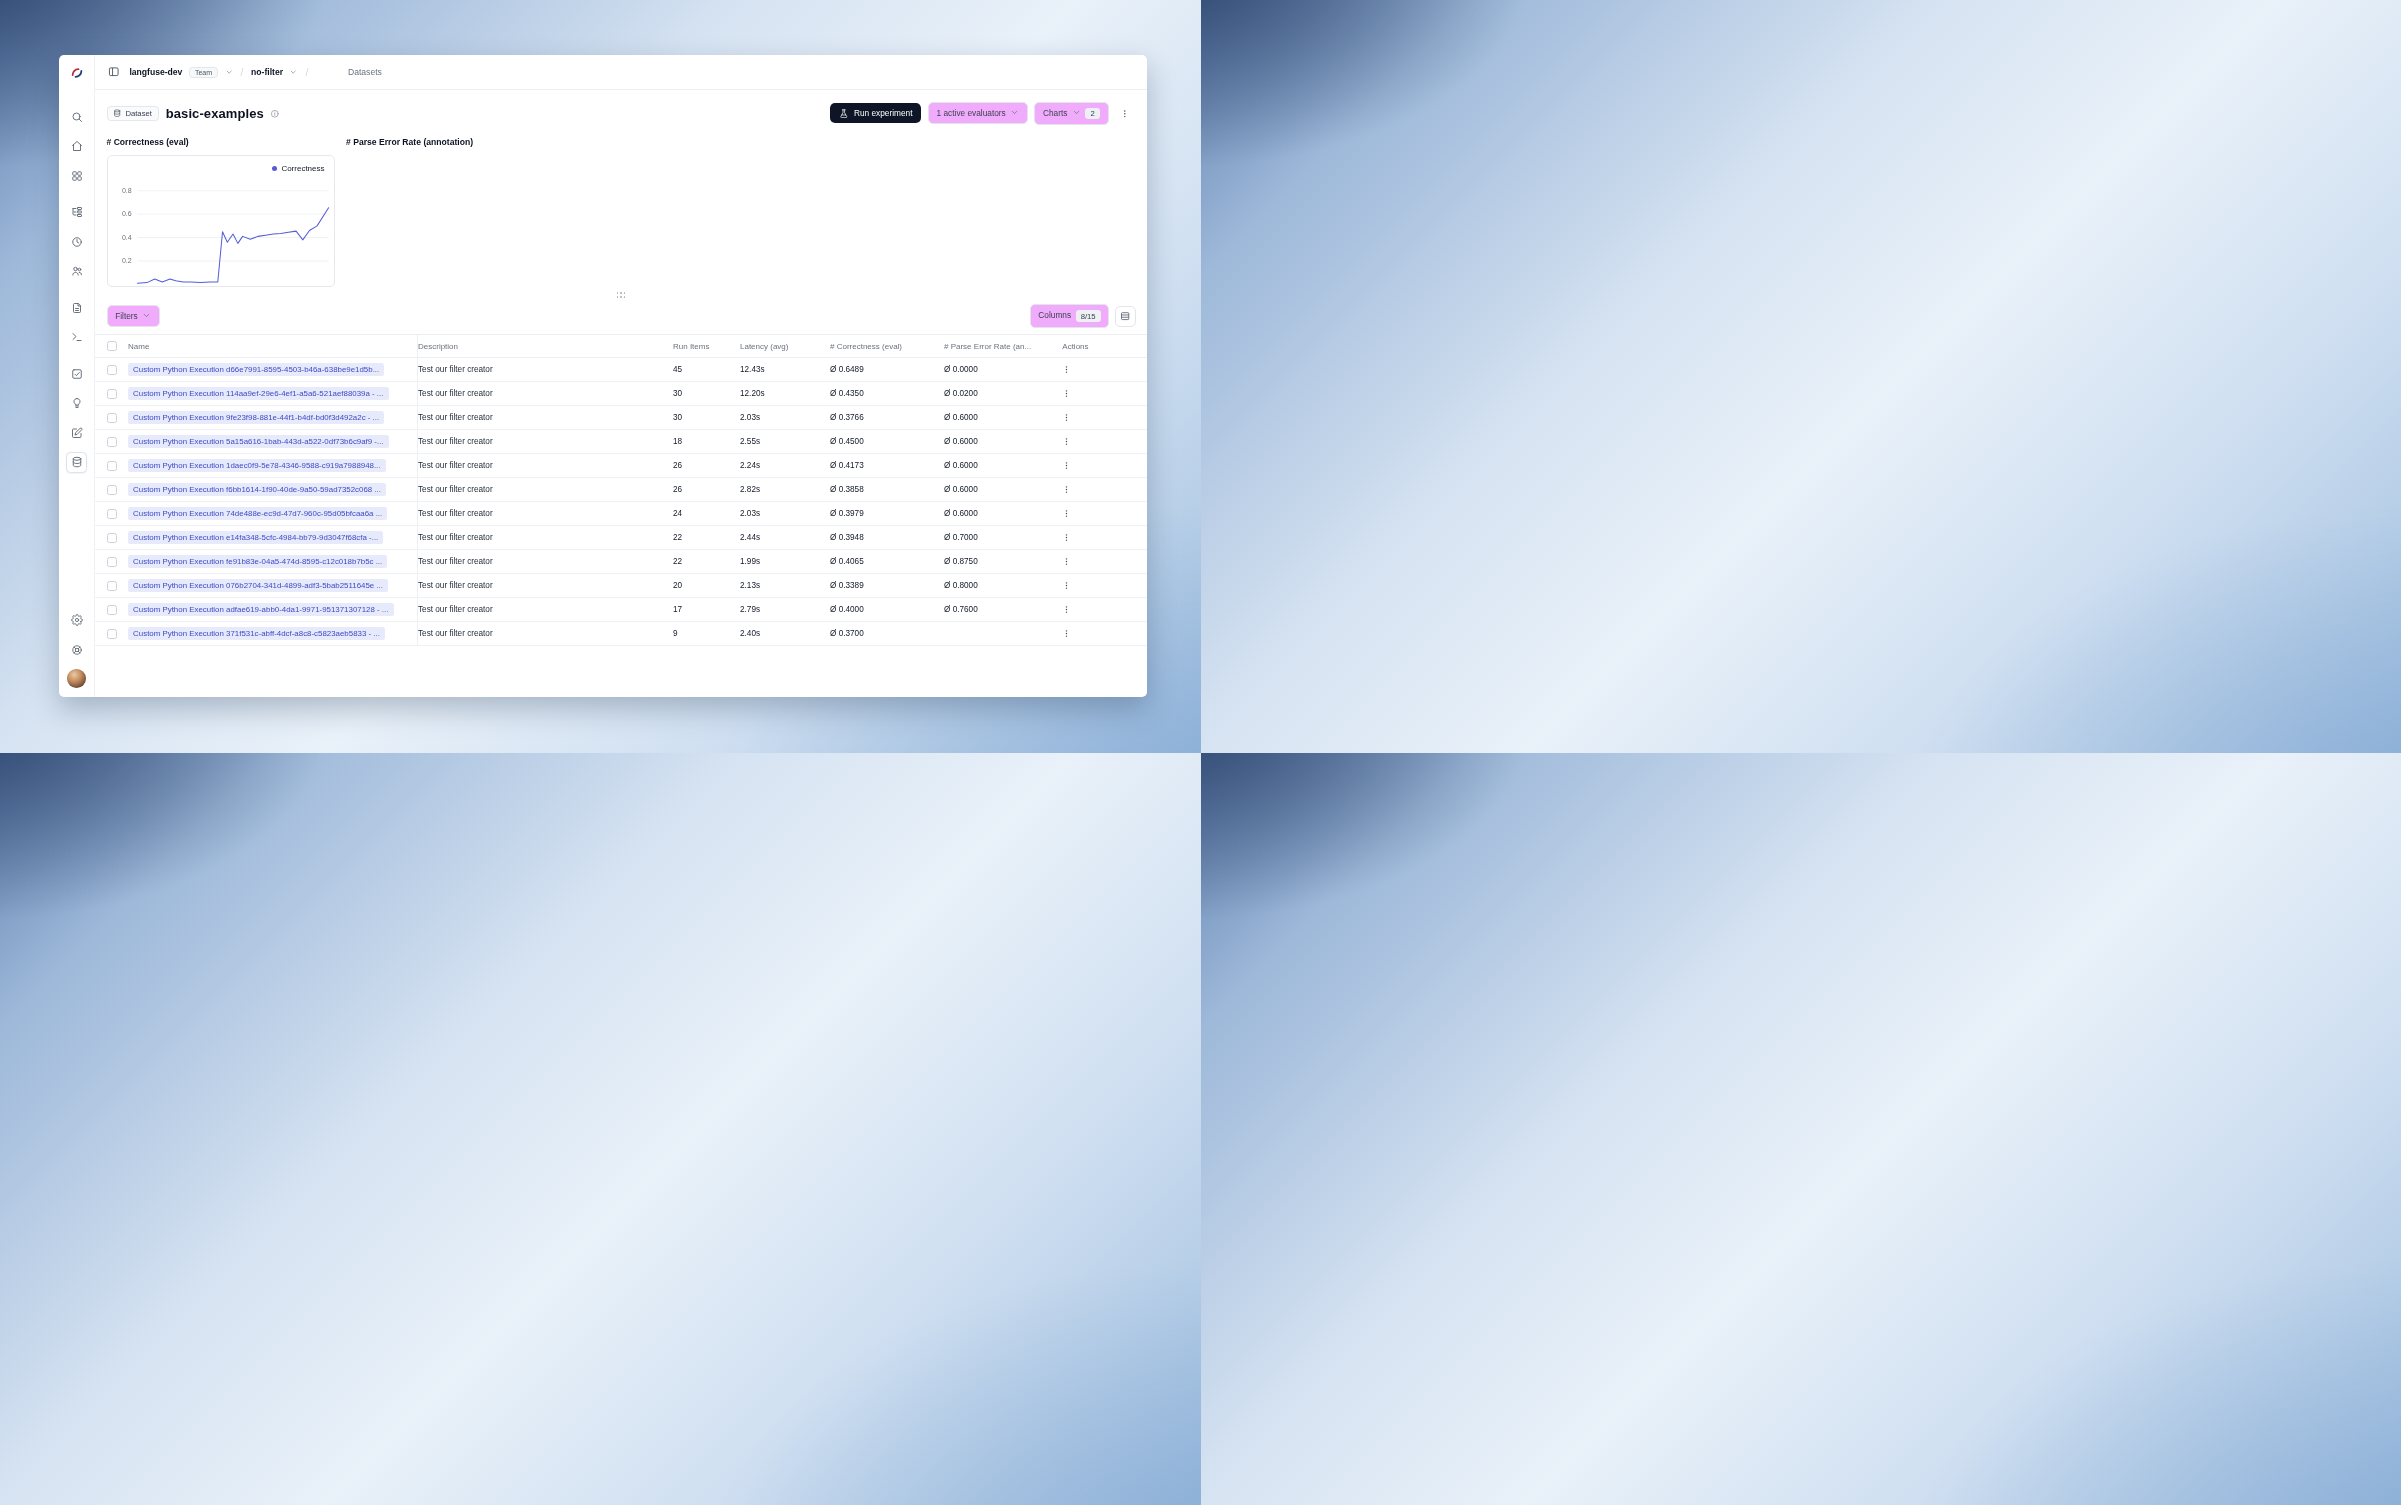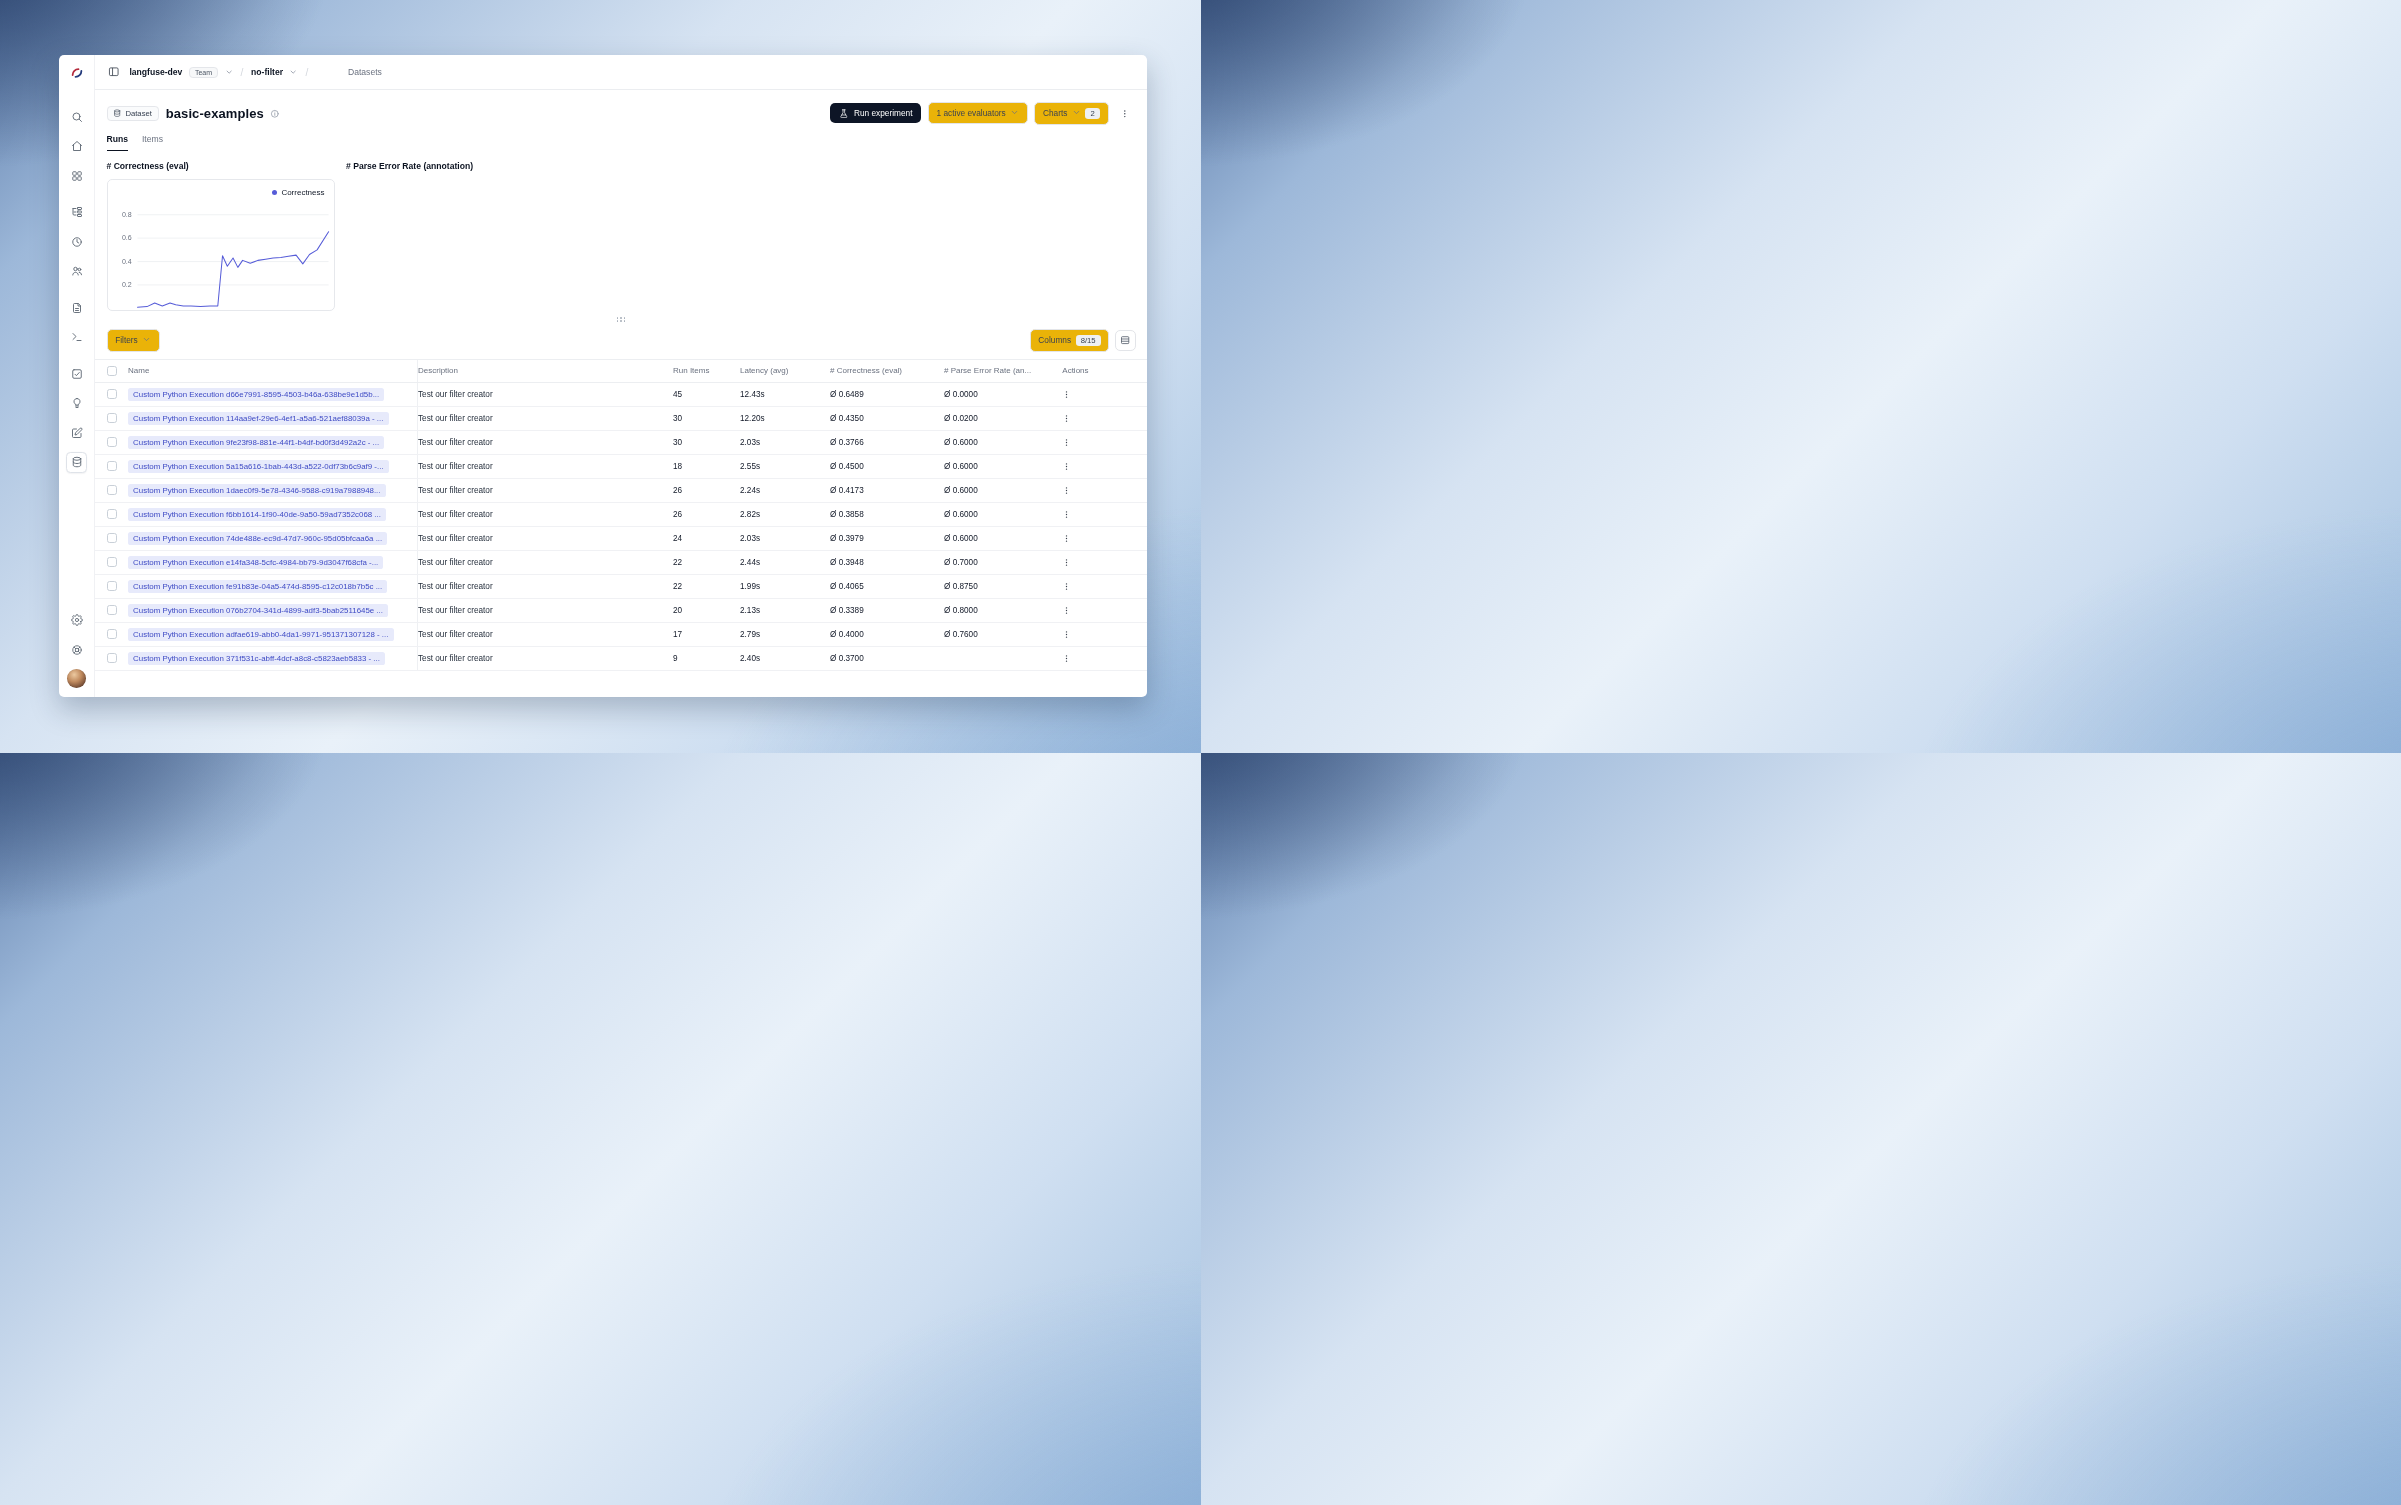--- a/index.html
+++ b/index.html
@@ -45,21 +45,21 @@
   .page-header{ display:flex; align-items:center; justify-content:space-between; padding:11.5px 13px 1.3px 11.5px; }
   .ph-left{ display:flex; align-items:center; }
   .dataset-chip{ display:flex; align-items:center; gap:3.8px; border:0.6px solid #e5e7eb; background:#fafbfc; border-radius:3.8px; padding:2.2px 5.8px; font-size:7.7px; color:#374151; }
   .dataset-chip svg{ width:8.3px; height:8.3px; color:#4b5563; }
   .page-title{ font-size:13px; font-weight:700; color:#0b1220; margin-left:7px; letter-spacing:0.1px; }
   .info-ic{ margin-left:5.8px; color:#8a93a0; display:flex; }
   .info-ic svg{ width:9.6px; height:9.6px; }
   .ph-actions{ display:flex; align-items:center; gap:6.4px; }
   .btn-dark{ display:flex; align-items:center; gap:5.1px; background:#0d1526; color:#fff; border:none; border-radius:5.1px; padding:5.1px 9px; font-size:8.3px; font-weight:500; cursor:pointer; font-family:inherit; }
   .btn-dark svg{ width:9.6px; height:9.6px; }
-  .btn-outline{ display:flex; align-items:flex-start; gap:4.5px; background:#eab308; color:#3d4450; border:0.6px solid #e3e5e9; border-radius:5.1px; padding:5.1px 7.7px; font-size:8.3px; cursor:pointer; font-family:inherit; }
+  .btn-outline{ display:flex; align-items:flex-start; gap:4.5px; background:#f0abfc; color:#3d4450; border:0.6px solid #e3e5e9; border-radius:5.1px; padding:5.1px 7.7px; font-size:8.3px; cursor:pointer; font-family:inherit; }
   .btn-outline svg{ width:9px; height:9px; color:#6b7280; }
   .count-chip{ background:#eef0f3; border-radius:3.2px; padding:1.3px 5.1px; font-size:7.7px; color:#374151; }
   .btn-kebab{ width:19px; height:19px; border:none; background:transparent; color:#2b3442; font-size:10.3px; cursor:pointer; display:flex; align-items:center; justify-content:center; }
   
   .tabs{ display:flex; gap:14px; padding:7.7px 11.5px 0; }
   .tab{ font-size:8.6px; color:#6b7280; padding-bottom:5.8px; cursor:pointer; border-bottom:1.3px solid transparent; }
   .tab.active{ color:#0b1220; font-weight:600; border-bottom-color:#0b1220; }
   
   .charts{ display:flex; gap:11.5px; padding:7.7px 11.5px 0; }
   .chart-block{ width:228px; }
@@ -284,24 +284,20 @@
         <button class="btn-kebab">
           <svg width="9.6" height="9.6" viewBox="0 0 24 24" fill="currentColor">
               <circle cx="12" cy="5" r="1.7"></circle>
               <circle cx="12" cy="12" r="1.7"></circle>
               <circle cx="12" cy="19" r="1.7"></circle>
             </svg>
         </button>
       </div>
     </div>
 
-    <div class="tabs">
-      <div class="tab active">Runs</div>
-      <div class="tab">Items</div>
-    </div>
 
     <div class="charts">
       <div class="chart-block">
         <div class="chart-title"># Correctness (eval)</div>
         <div class="chart-card">
           <div class="legend">
             <span class="legend-dot" style="background:#565cd8"></span>
             <span>Correctness</span>
           </div>
         <svg width="227" height="131" style="position: absolute; inset: 0px;" viewBox="0 0 354 204">

